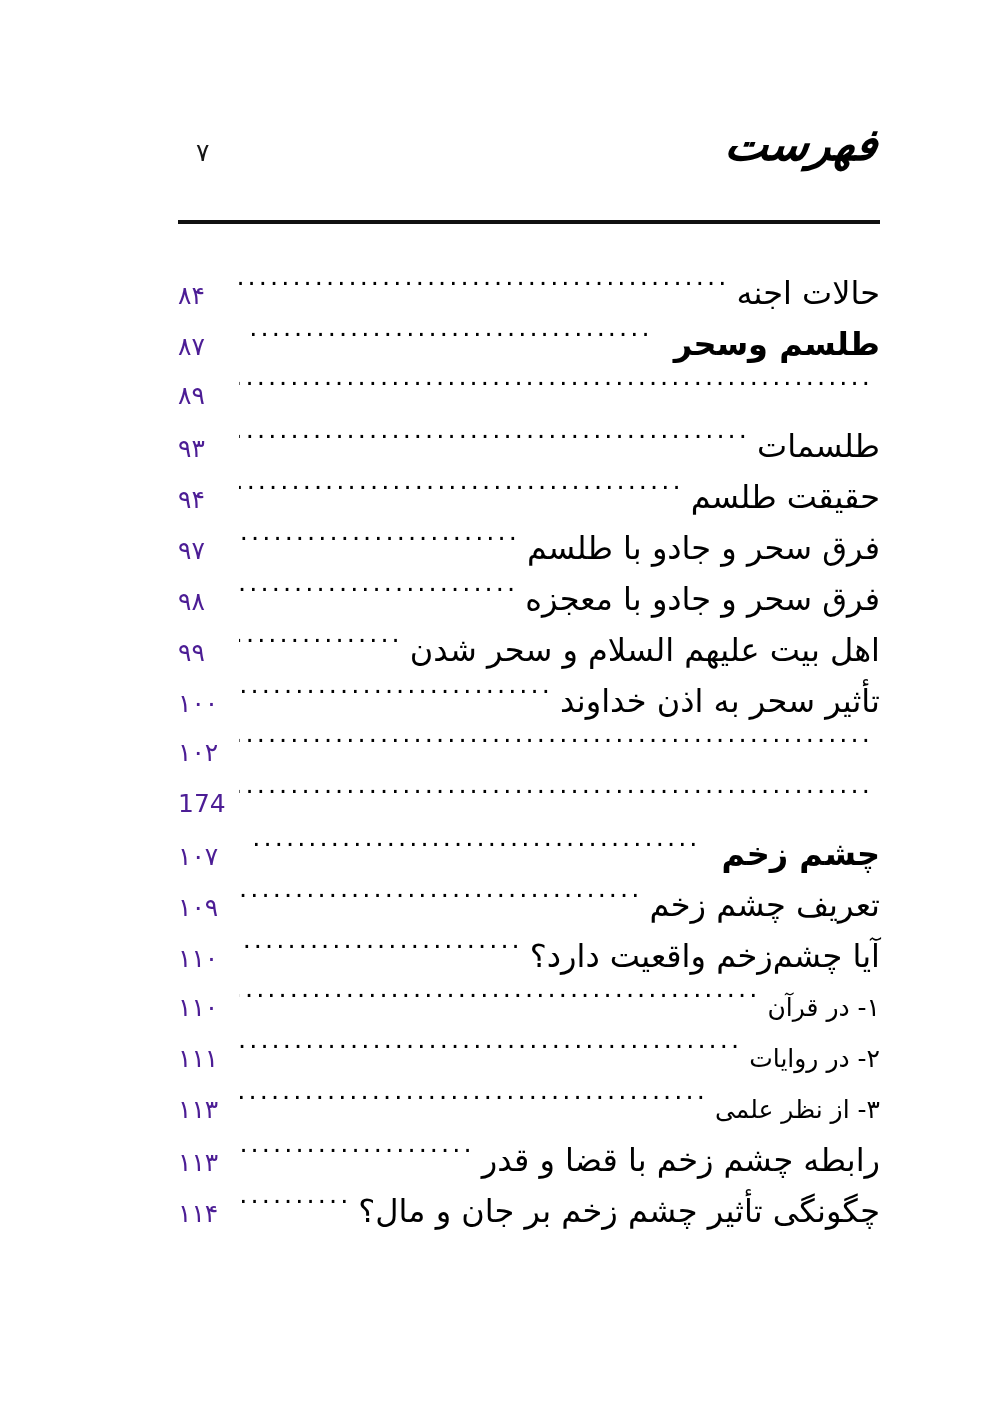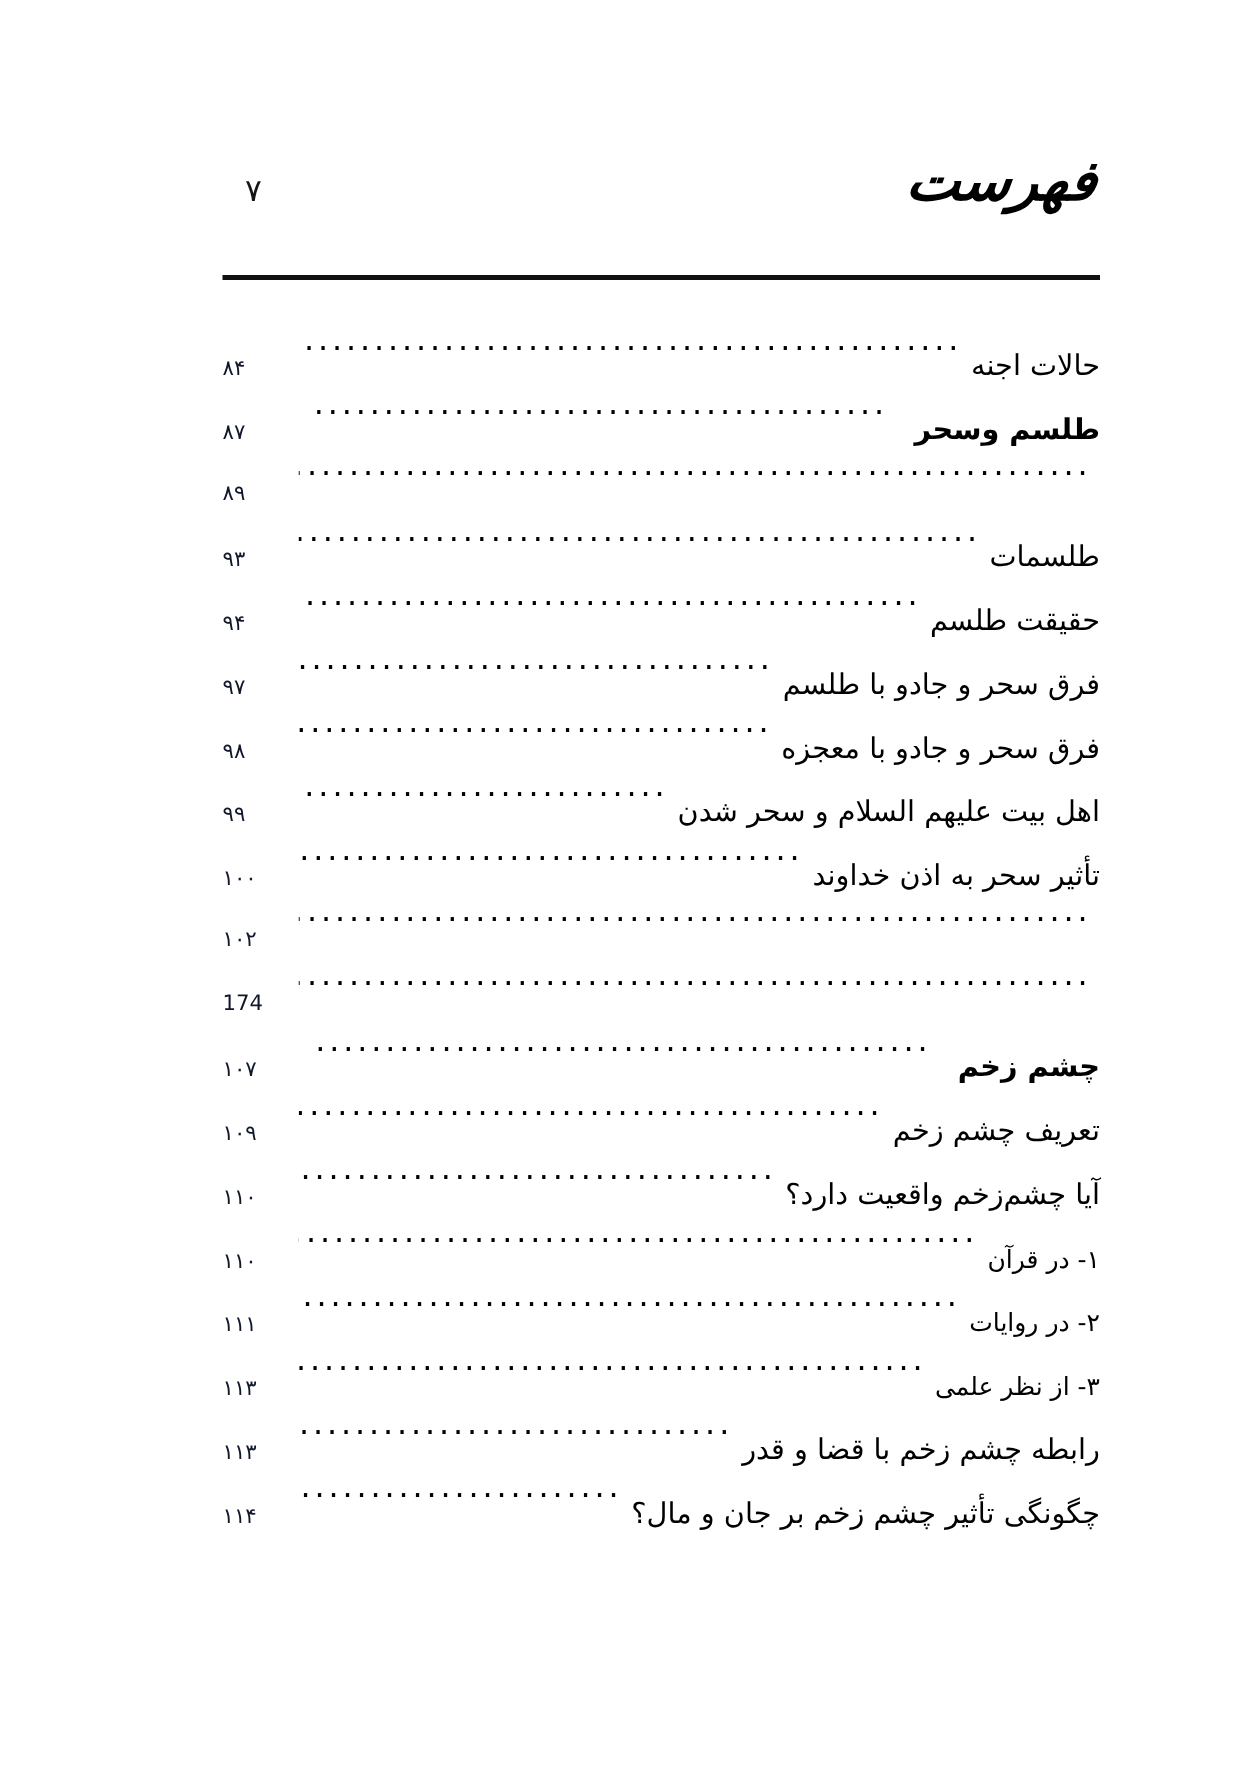--- a/index.html
+++ b/index.html
@@ -79,21 +79,21 @@
     flex-direction: row;
     height: 51px;
     width: 100%;
     white-space: nowrap;
     font-size: 25.5px;
     line-height: 51px;
   }
 
   .toc-title {
     flex: 0 0 auto;
-    font-size: 23px;
+    font-size: 32px;
     color: #000000;
     letter-spacing: 0;
   }
 
   .toc-row.section .toc-title {
     font-weight: 700;
     padding-left: 14px;
   }
 
   .toc-dots {
@@ -111,34 +111,34 @@
     right: 0;
     bottom: 0.06em;
     font-size: 25.5px;
     letter-spacing: 3.1px;
     color: #000000;
     white-space: nowrap;
   }
 
   .toc-page {
     flex: 0 0 auto;
-    font-size: 17px;
-    color: #0f172a;
+    font-size: 25px;
+    color: #4c1d95;
     text-align: left;
     min-width: 54px;
     direction: ltr;
     unicode-bidi: embed;
   }
 
   .toc-row.section .toc-page {
     padding-right: 12px;
   }
 
   .toc-row.sub .toc-title {
-    font-size: 20px;
+    font-size: 25px;
   }
 </style>
 </head>
 <body>
 
 <div class="page">
 
   <div class="header">
     <div class="folio">۷</div>
     <div class="book-title">فهرست</div>

